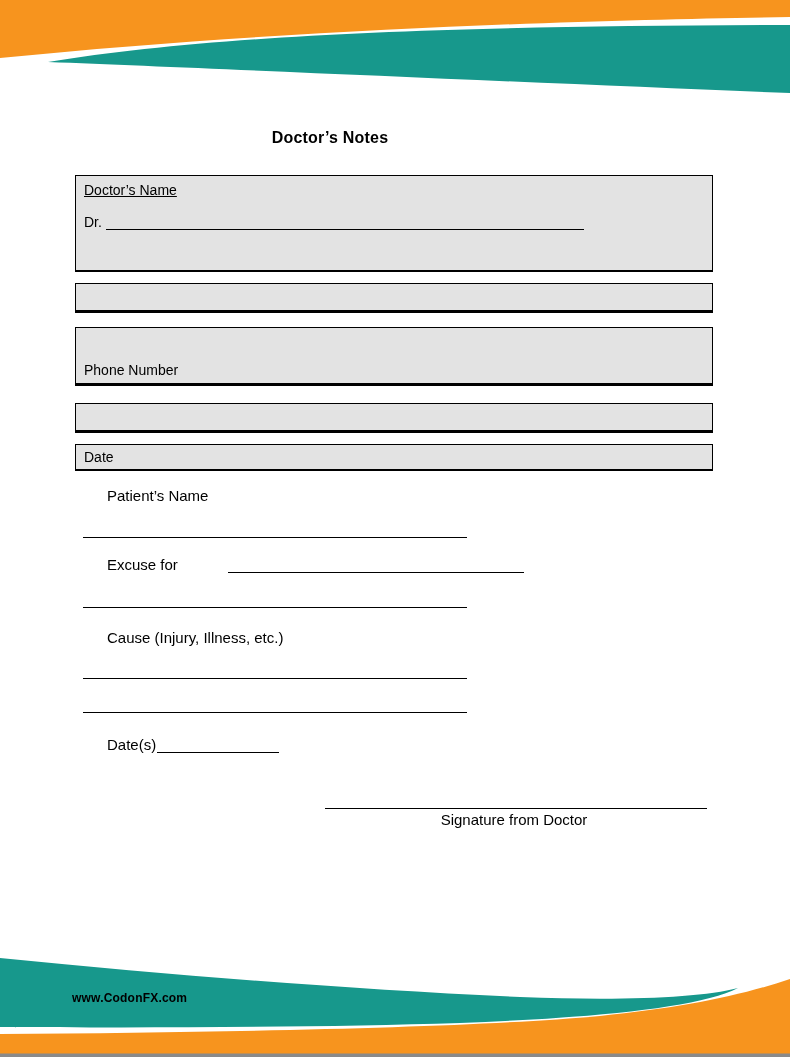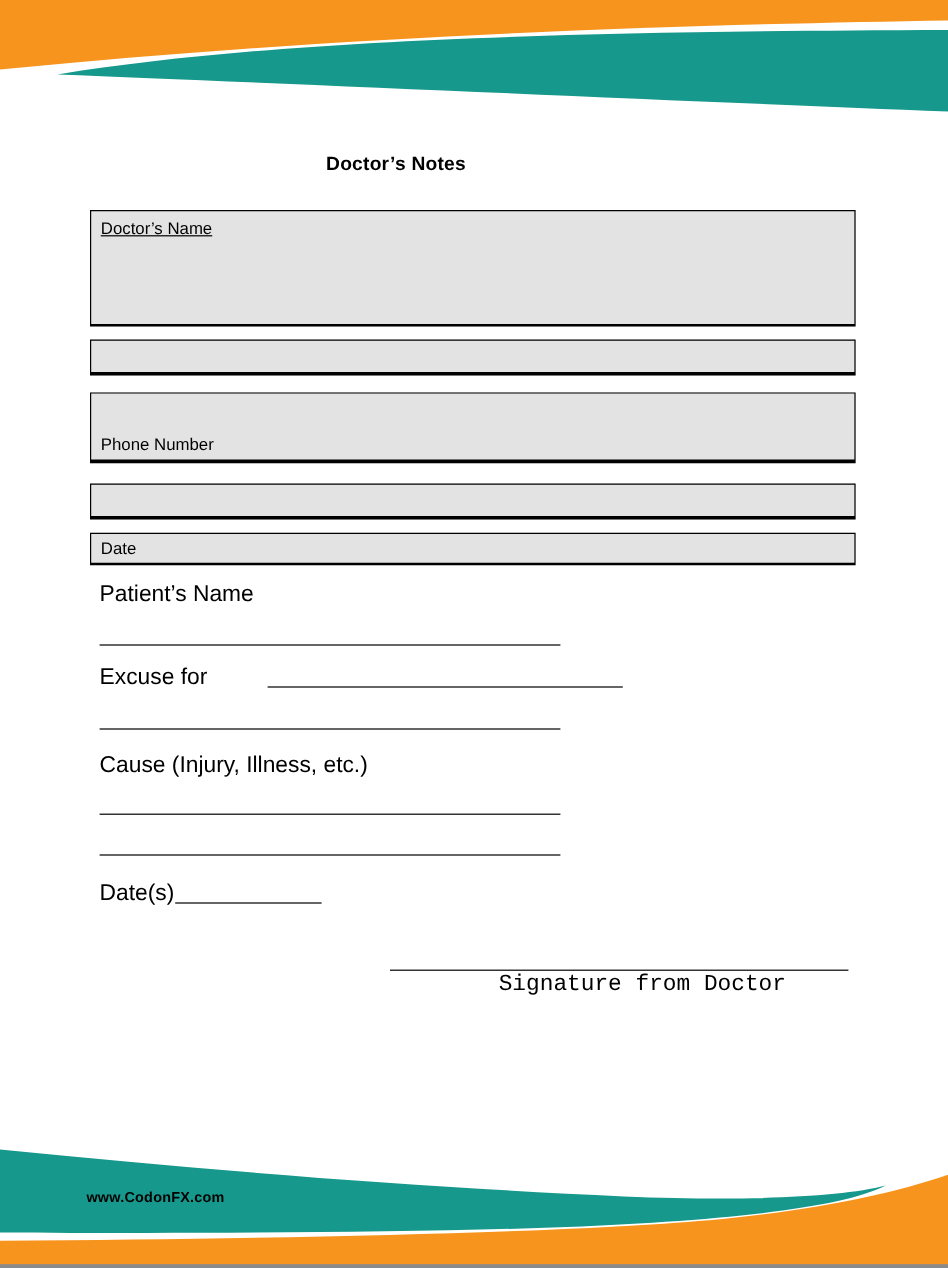--- a/index.html
+++ b/index.html
@@ -37,53 +37,57 @@
   .lbl{font-size:14px;line-height:16px;}
   .b1-name{position:absolute;left:8px;top:6px;text-decoration:underline;}
   .b1-dr{position:absolute;left:8px;top:38px;display:flex;align-items:flex-end;}
   .b1-addr{position:absolute;left:8px;bottom:5px;}
   .b3-phone{position:absolute;left:8px;bottom:5px;}
   .b5-date{position:absolute;left:8px;top:4px;}
 
   .wline{display:inline-block;border-bottom:1px solid var(--ink);height:15px;}
   .dr-line{width:478px;margin-left:4px;}
 
-  .abs-lbl{position:absolute;font-size:19px;line-height:16px;}
+  .abs-lbl{position:absolute;font-size:15px;line-height:16px;margin-left:24px;}
   .lbl-patient{left:83px;top:488px;}
   .row-excuse{left:83px;top:557px;display:flex;align-items:center;gap:44px;}
   .excuse-line{width:296px;margin-left:6px;}
   .lbl-cause{left:83px;top:630px;}
   .row-dates{left:83px;top:737px;display:flex;align-items:flex-end;}
   .dates-line{width:122px;margin-left:1px;}
 
   .rule{position:absolute;height:0;border-top:1px solid var(--ink);}
   .rule-1{left:83px;top:537px;width:384px;}
   .rule-2{left:83px;top:607px;width:384px;}
   .rule-3{left:83px;top:678px;width:384px;}
   .rule-4{left:83px;top:712px;width:384px;}
   .rule-sig{left:325px;top:808px;width:382px;}
-  .lbl-sig{left:325px;top:812px;width:330px;text-align:right;font-family:Liberation Mono, monospace;}
+  .lbl-sig{left:325px;top:812px;width:330px;text-align:center;}
 
   .footer-site{
     position:absolute;left:72px;top:991px;font-size:12px;font-weight:bold;
     color:var(--ink);letter-spacing:.2px;
   }
 </style>
 </head>
 <body>
 
 <svg class="deco deco-top" viewBox="0 0 790 110" preserveAspectRatio="none">
   <path d="M0,0 H790 V17 C600,20 300,28 0,58 Z" fill="#F7941E"></path>
   <path d="M48,62 C210,36 430,26 790,25 L790,93 C560,84 230,69 48,62 Z" fill="#17988C"></path>
 </svg>
 
 <div class="doc-title">Doctor’s Notes</div>
 
 <div class="gbox box-doctor">
   <div class="lbl b1-name">Doctor’s Name</div>
+  <div class="lbl b1-dr">
+    <span>Dr.</span>
+    <span class="wline dr-line"></span>
+  </div>
 </div>
 
 <div class="gbox bar-address-input"></div>
 
 <div class="gbox box-phone">
   <div class="lbl b3-phone">Phone Number</div>
 </div>
 
 <div class="gbox bar-phone-input"></div>
 

